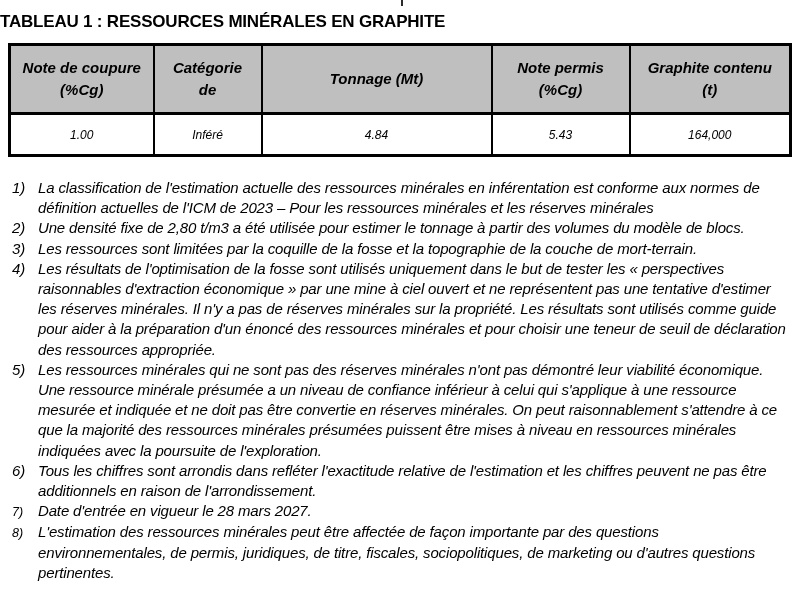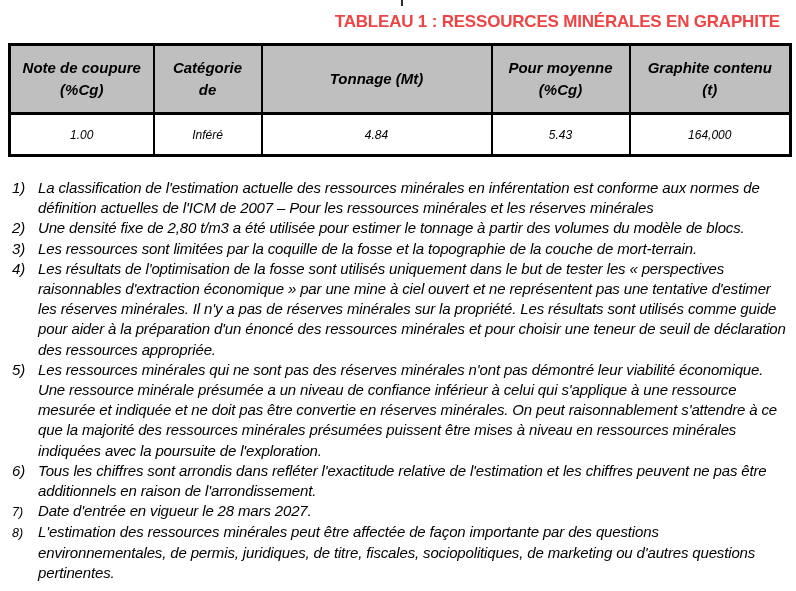--- a/index.html
+++ b/index.html
@@ -17,26 +17,26 @@
   }
   .top-tick {
     position: absolute;
     left: 401px;
     top: 0;
     width: 2px;
     height: 6px;
     background: #2b2b2b;
   }
   .doc-title {
-    margin: 12px 16px 0 0;
-    text-align: right;
+    margin: 12px 0 0 0;
+    text-align: left;
     font-weight: bold;
     font-size: 17px;
     letter-spacing: -0.2px;
-    color: #ef4444;
+    color: #000000;
   }
   table.resources {
     border-collapse: collapse;
     table-layout: fixed;
     width: 781px;
     margin: 11px 0 0 8px;
     border: 3px solid #000000;
     font-style: italic;
   }
   table.resources th,
@@ -102,39 +102,39 @@
       <col style="width:108px">
       <col style="width:230px">
       <col style="width:138px">
       <col style="width:161px">
     </colgroup>
     <thead>
       <tr>
         <th>Note de coupure (%Cg)</th>
         <th>Catégorie de</th>
         <th>Tonnage (Mt)</th>
-        <th>Pour moyenne (%Cg)</th>
+        <th>Note permis (%Cg)</th>
         <th>Graphite contenu (t)</th>
       </tr>
     </thead>
     <tbody>
       <tr>
         <td>1.00</td>
         <td>Inféré</td>
         <td>4.84</td>
         <td>5.43</td>
         <td>164,000</td>
       </tr>
     </tbody>
   </table>
 
   <div class="footnotes">
     <div class="footnote">
       <span class="marker">1)</span>
-      <span class="text">La classification de l'estimation actuelle des ressources minérales en inférentation est conforme aux normes de définition actuelles de l'ICM de 2007 – Pour les ressources minérales et les réserves minérales</span>
+      <span class="text">La classification de l'estimation actuelle des ressources minérales en inférentation est conforme aux normes de définition actuelles de l'ICM de 2023 – Pour les ressources minérales et les réserves minérales</span>
     </div>
     <div class="footnote">
       <span class="marker">2)</span>
       <span class="text">Une densité fixe de 2,80 t/m3 a été utilisée pour estimer le tonnage à partir des volumes du modèle de blocs.</span>
     </div>
     <div class="footnote">
       <span class="marker">3)</span>
       <span class="text">Les ressources sont limitées par la coquille de la fosse et la topographie de la couche de mort-terrain.</span>
     </div>
     <div class="footnote">

